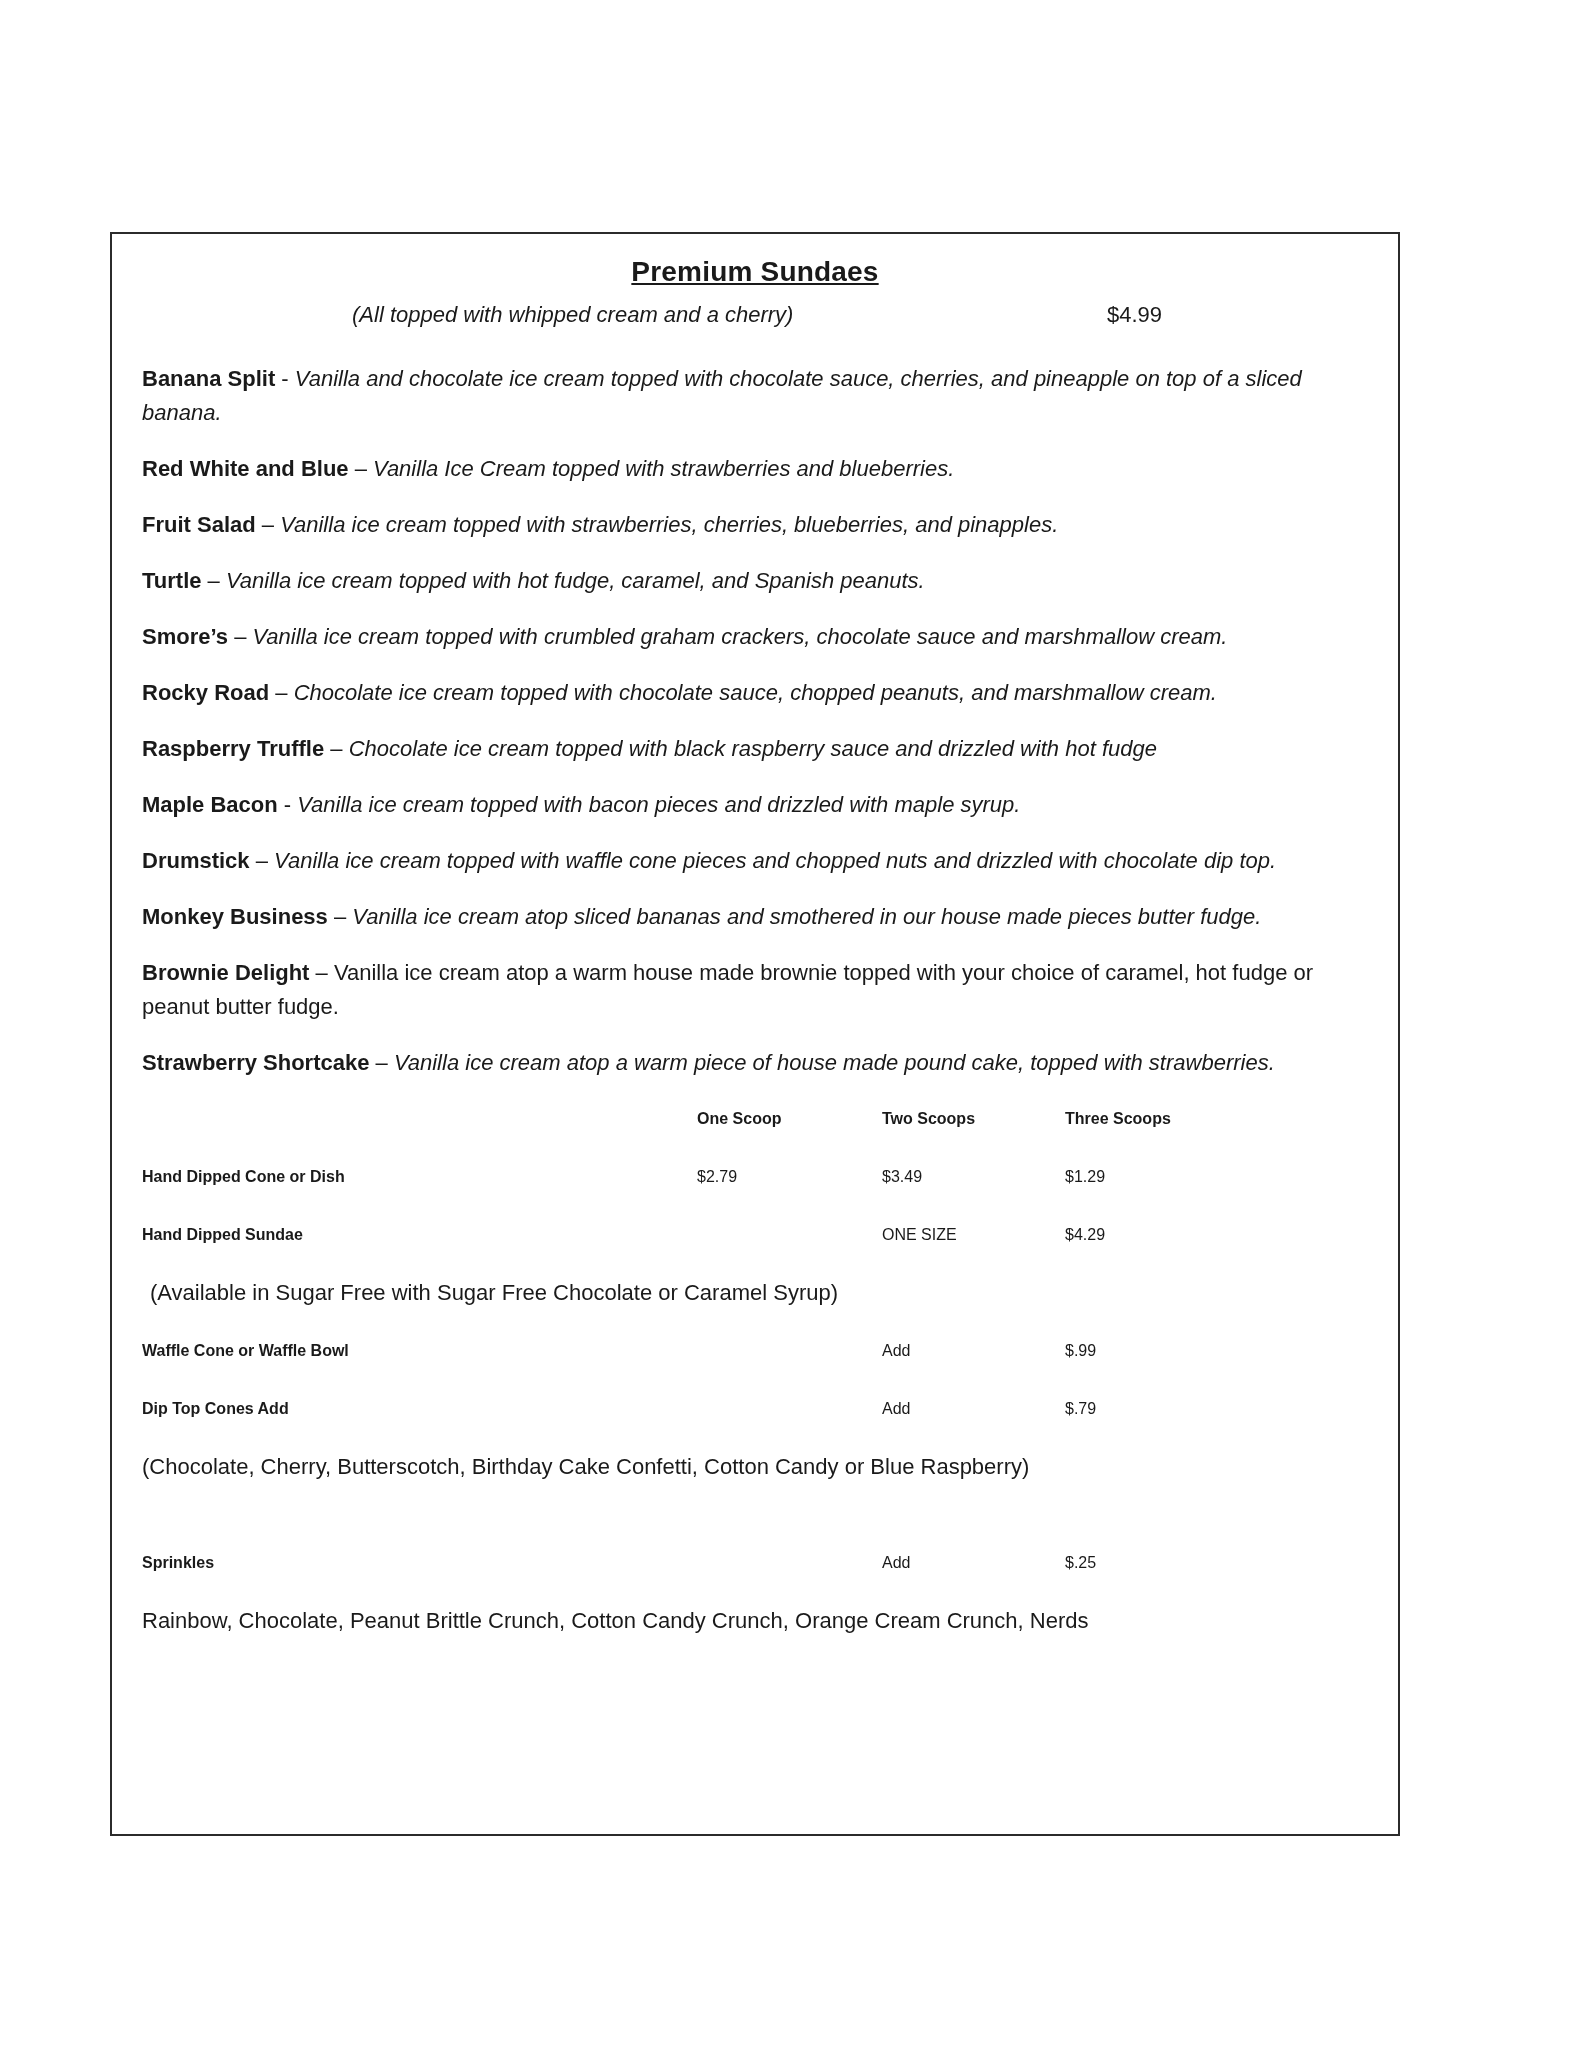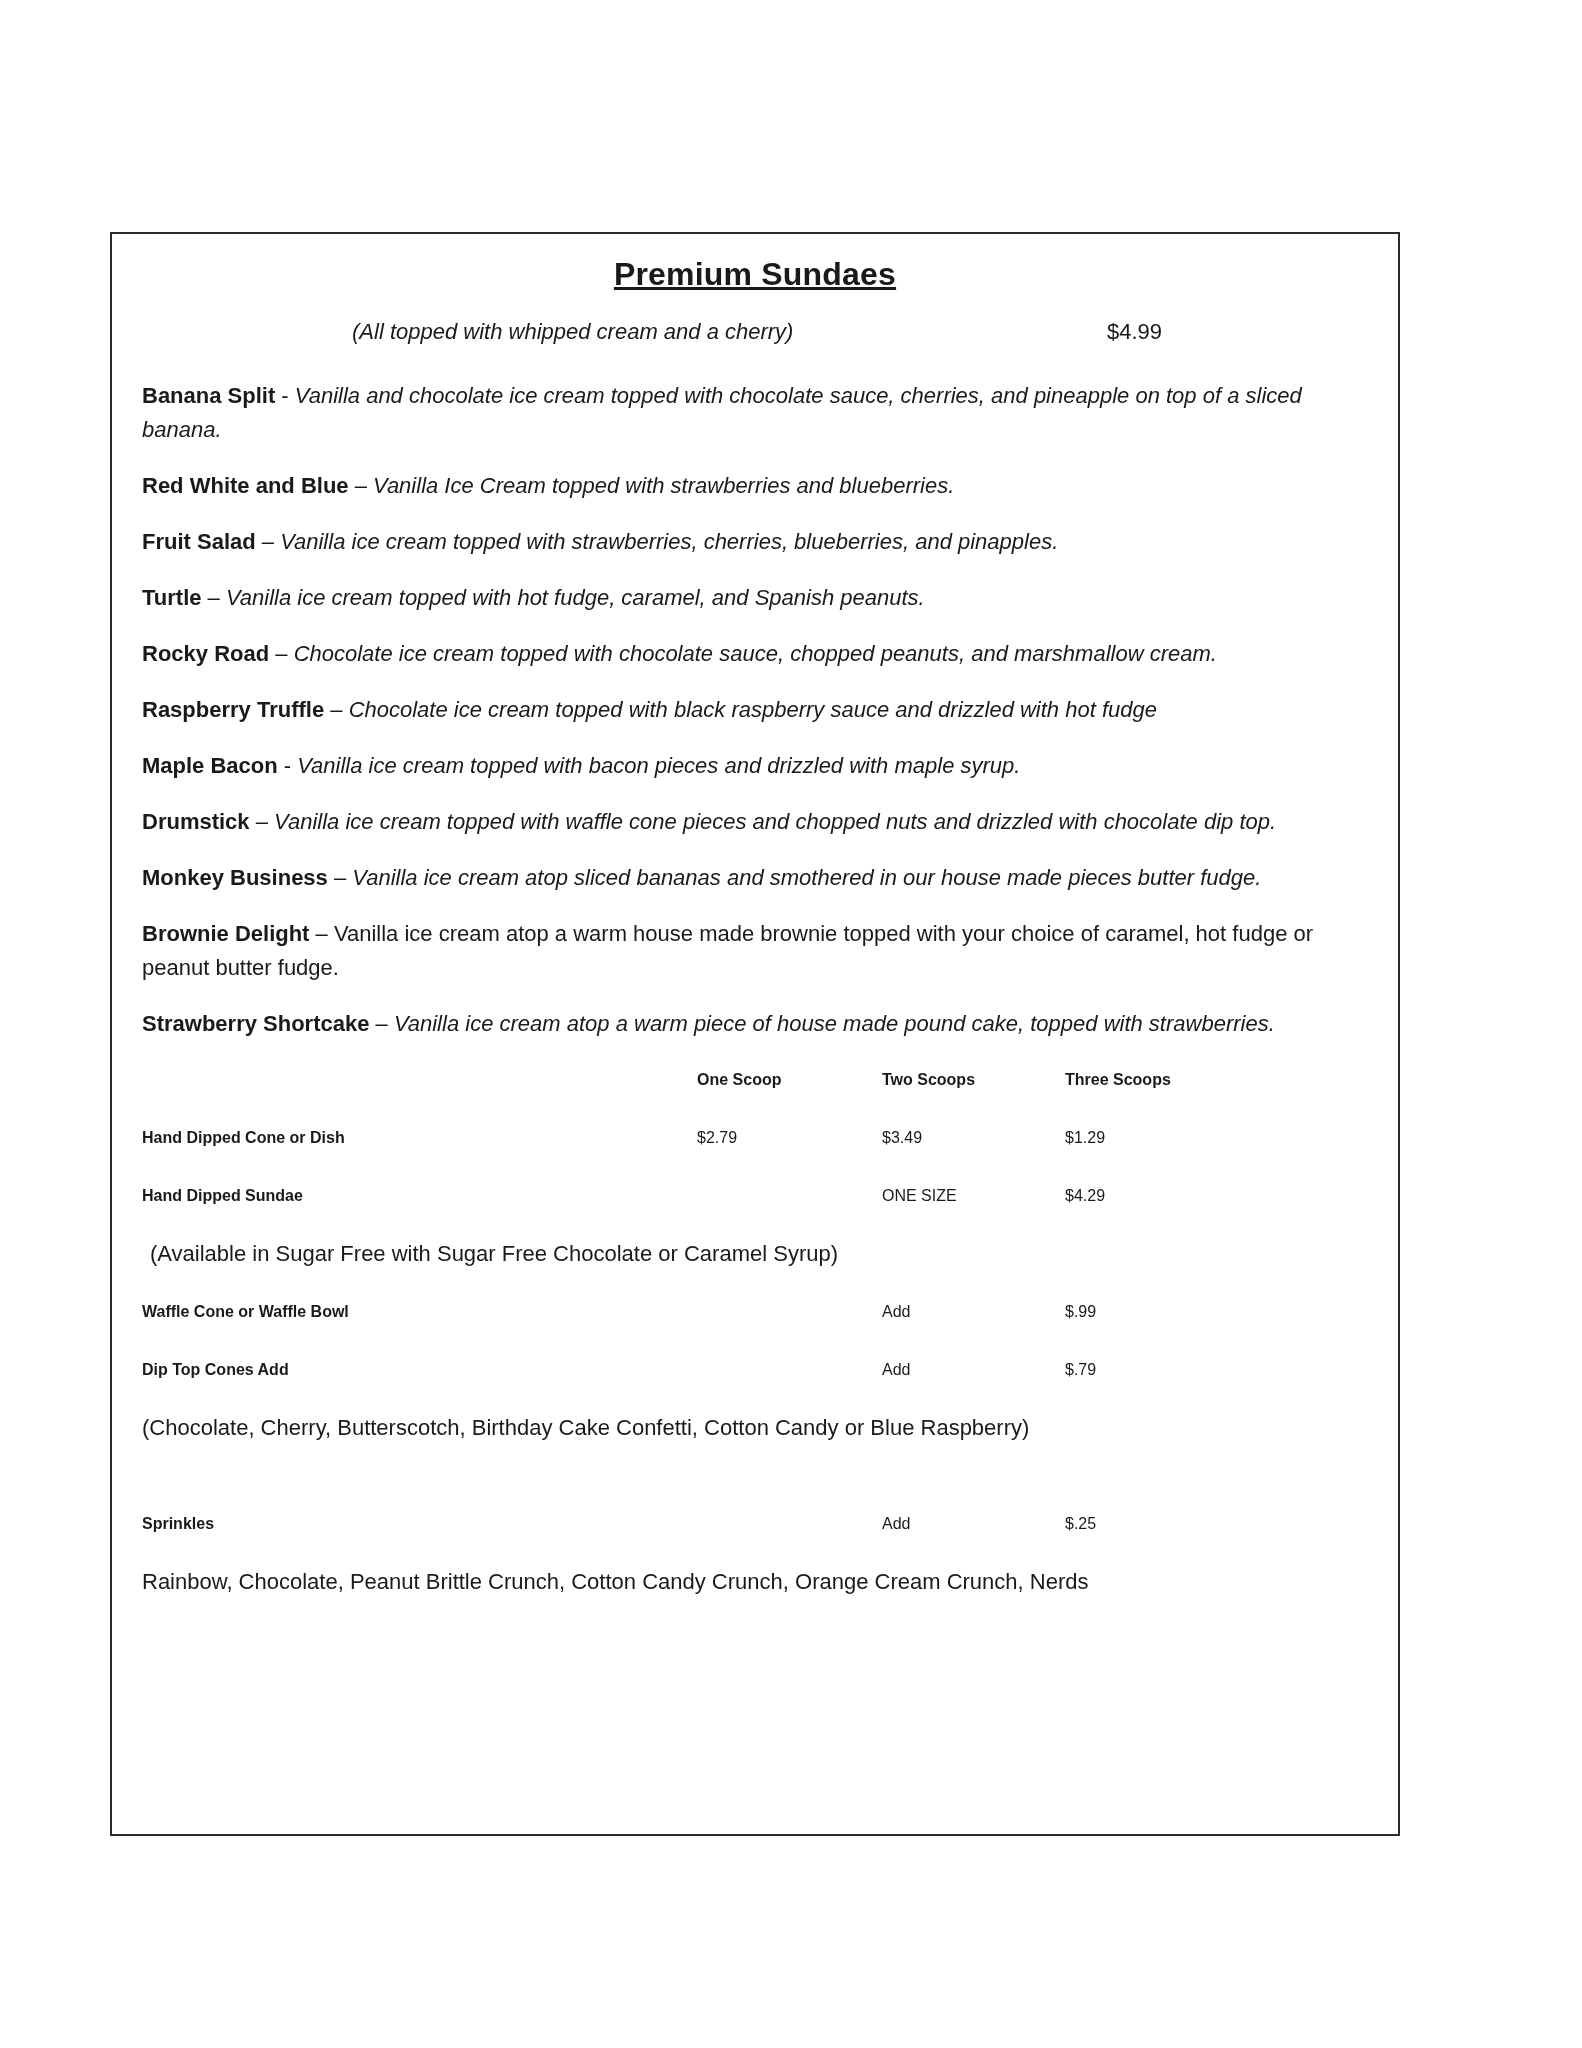--- a/index.html
+++ b/index.html
@@ -21,23 +21,23 @@
     top: 232px;
     width: 1290px;
     height: 1604px;
     border: 2px solid #2b2b2b;
     padding: 22px 30px 20px 30px;
     overflow: hidden;
   }
   .menu-title {
     text-align: center;
     font-weight: bold;
-    font-size: 32px;
+    font-size: 28px;
     text-decoration: underline;
-    margin-bottom: 26px;
+    margin-bottom: 14px;
     letter-spacing: 0.2px;
   }
   .subtitle-row {
     position: relative;
     height: 34px;
     margin-bottom: 26px;
     font-size: 22px;
   }
   .subtitle-text {
     position: absolute;
@@ -99,20 +99,21 @@
     </div>
 
     <p class="menu-item"><span class="item-name">Banana Split</span><span class="item-dash roman"> - </span><span class="item-desc">Vanilla and chocolate ice cream topped with chocolate sauce, cherries, and pineapple on top of a sliced banana.</span></p>
 
     <p class="menu-item"><span class="item-name">Red White and Blue</span><span class="item-dash roman"> – </span><span class="item-desc">Vanilla Ice Cream topped with strawberries and blueberries.</span></p>
 
     <p class="menu-item"><span class="item-name">Fruit Salad</span><span class="item-dash roman"> – </span><span class="item-desc">Vanilla ice cream topped with strawberries, cherries, blueberries, and pinapples.</span></p>
 
     <p class="menu-item"><span class="item-name">Turtle</span><span class="item-dash roman"> – </span><span class="item-desc">Vanilla ice cream topped with hot fudge, caramel, and Spanish peanuts.</span></p>
 
+    <p class="menu-item"><span class="item-name">Smore’s</span><span class="item-dash roman"> – </span><span class="item-desc">Vanilla ice cream topped with crumbled graham crackers, chocolate sauce and marshmallow cream.</span></p>
 
     <p class="menu-item"><span class="item-name">Rocky Road</span><span class="item-dash roman"> – </span><span class="item-desc">Chocolate ice cream topped with chocolate sauce, chopped peanuts, and marshmallow cream.</span></p>
 
     <p class="menu-item"><span class="item-name">Raspberry Truffle</span><span class="item-dash roman"> – </span><span class="item-desc">Chocolate ice cream topped with black raspberry sauce and drizzled with hot fudge</span></p>
 
     <p class="menu-item"><span class="item-name">Maple Bacon</span><span class="item-dash roman"> - </span><span class="item-desc">Vanilla ice cream topped with bacon pieces and drizzled with maple syrup.</span></p>
 
     <p class="menu-item"><span class="item-name">Drumstick</span><span class="item-dash roman"> – </span><span class="item-desc">Vanilla ice cream topped with waffle cone pieces and chopped nuts and drizzled with chocolate dip top.</span></p>
 
     <p class="menu-item"><span class="item-name">Monkey Business</span><span class="item-dash roman"> – </span><span class="item-desc">Vanilla ice cream atop sliced bananas and smothered in our house made pieces butter fudge.</span></p>

